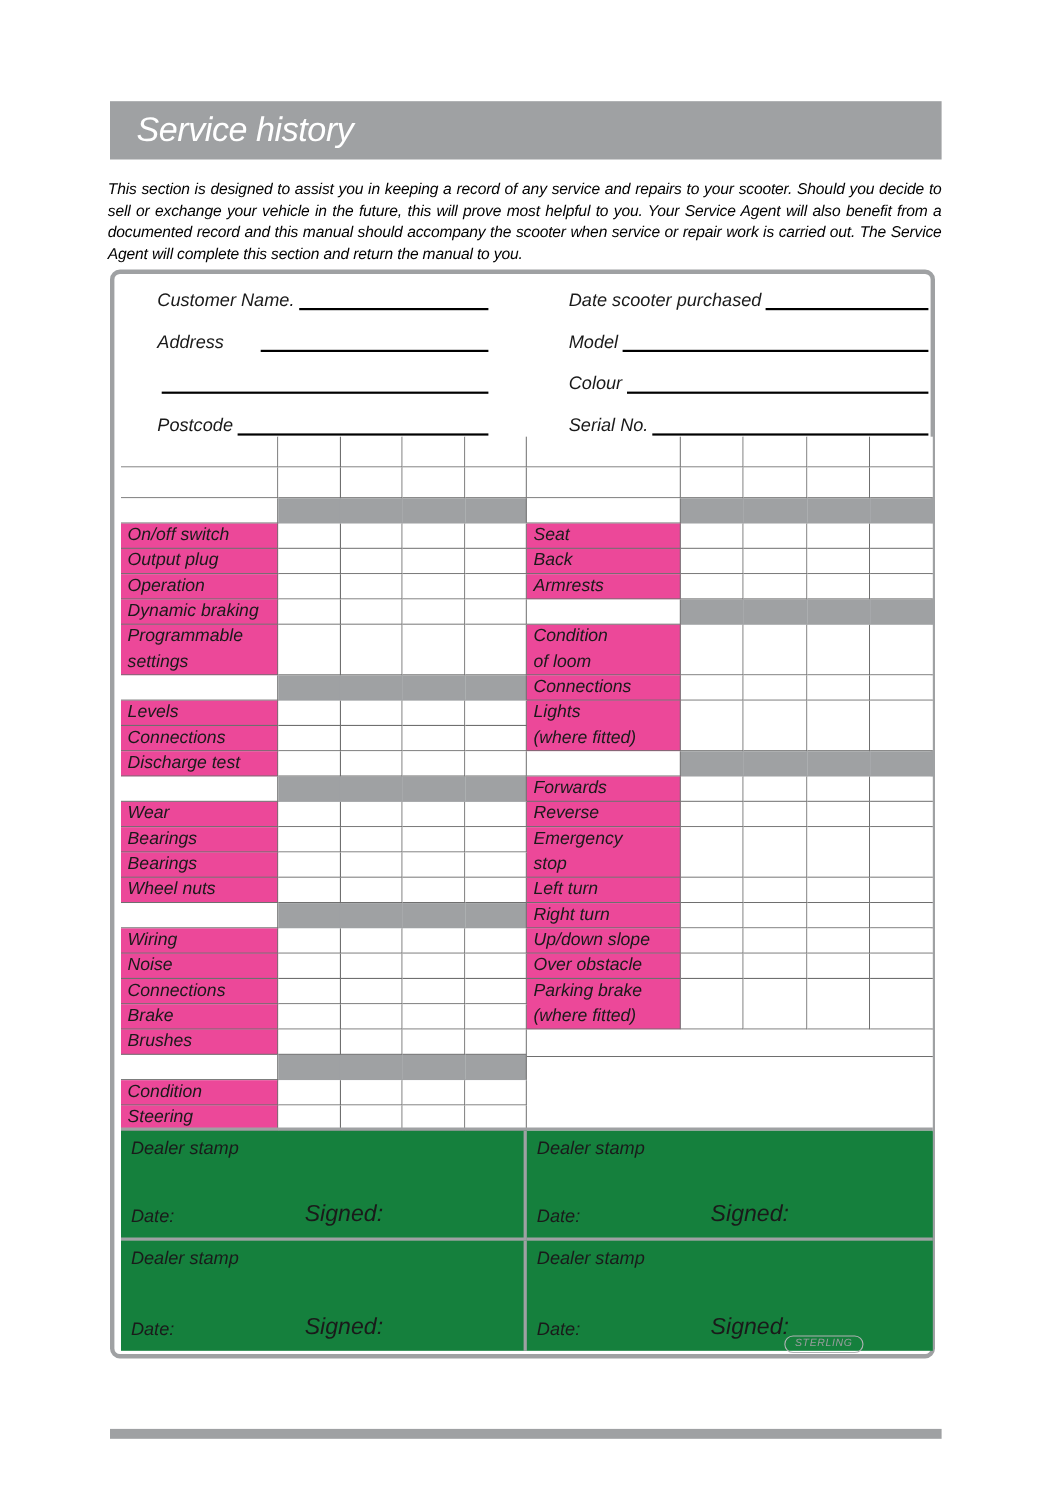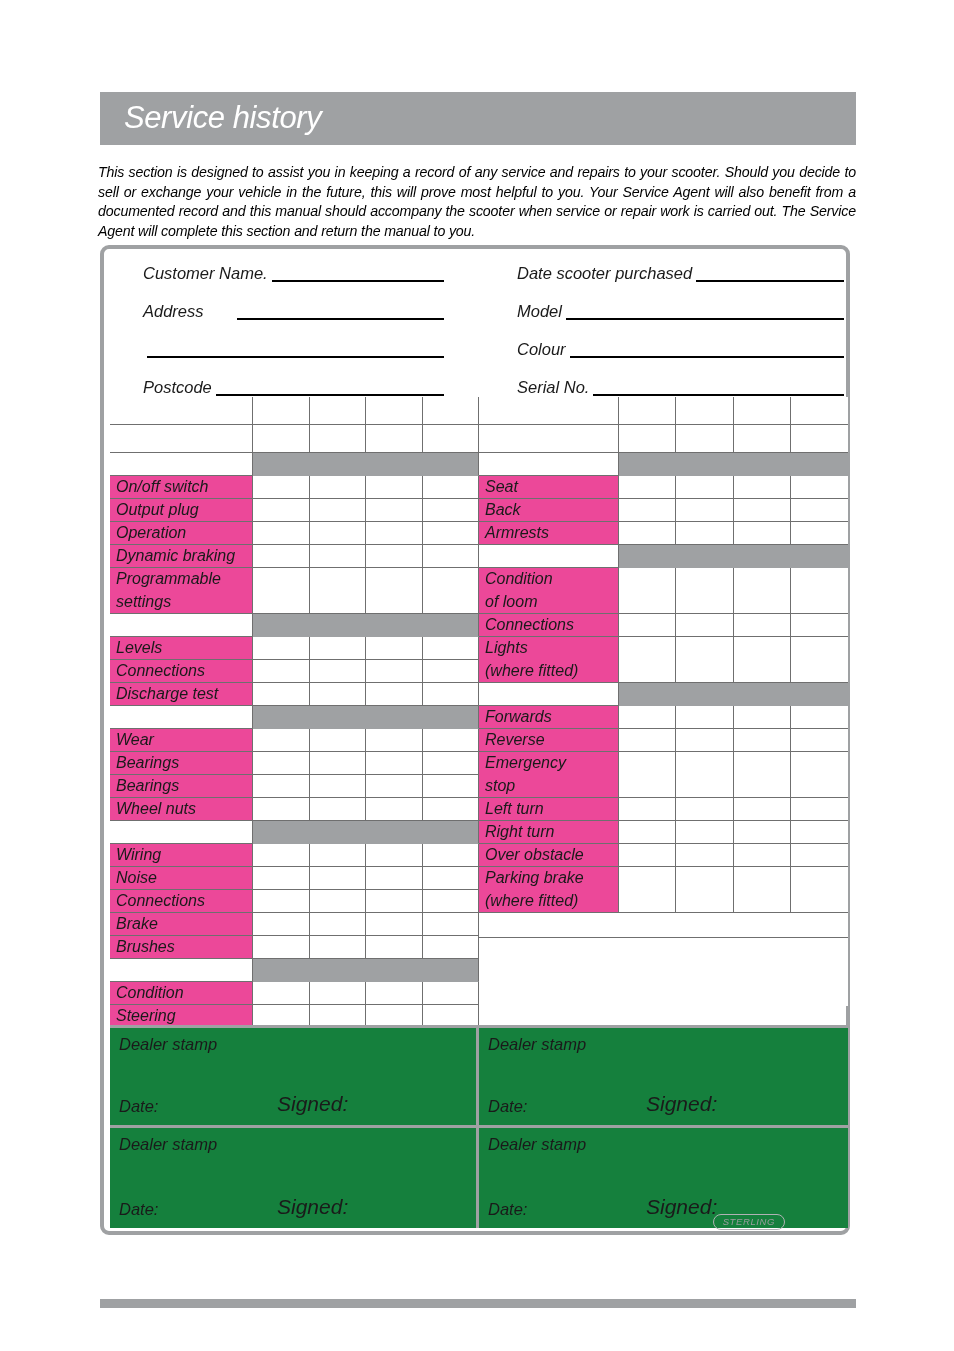--- a/index.html
+++ b/index.html
@@ -471,20 +471,27 @@
             </div>
             <div class="row h1">
               <div class="cell-label">Left turn</div>
               <div class="cell-tick"></div>
               <div class="cell-tick"></div>
               <div class="cell-tick"></div>
               <div class="cell-tick"></div>
             </div>
             <div class="row h1">
               <div class="cell-label">Right turn</div>
+              <div class="cell-tick"></div>
+              <div class="cell-tick"></div>
+              <div class="cell-tick"></div>
+              <div class="cell-tick"></div>
+            </div>
+            <div class="row h1">
+              <div class="cell-label">Up/down slope</div>
               <div class="cell-tick"></div>
               <div class="cell-tick"></div>
               <div class="cell-tick"></div>
               <div class="cell-tick"></div>
             </div>
             <div class="row h1">
               <div class="cell-label">Over obstacle</div>
               <div class="cell-tick"></div>
               <div class="cell-tick"></div>
               <div class="cell-tick"></div>

